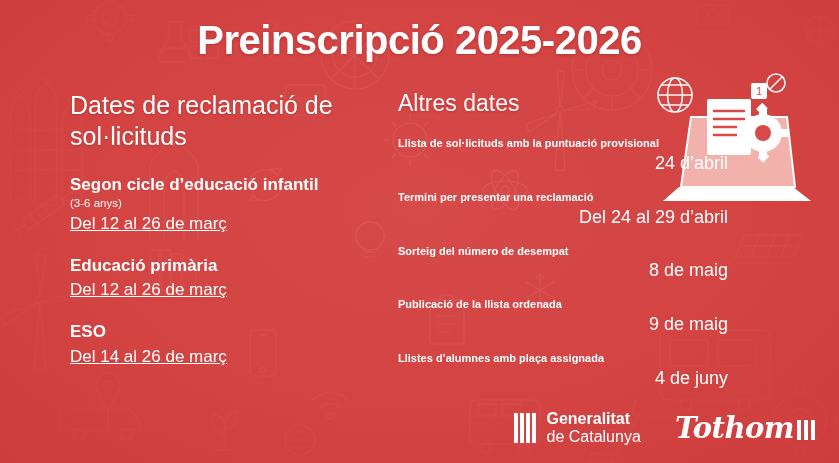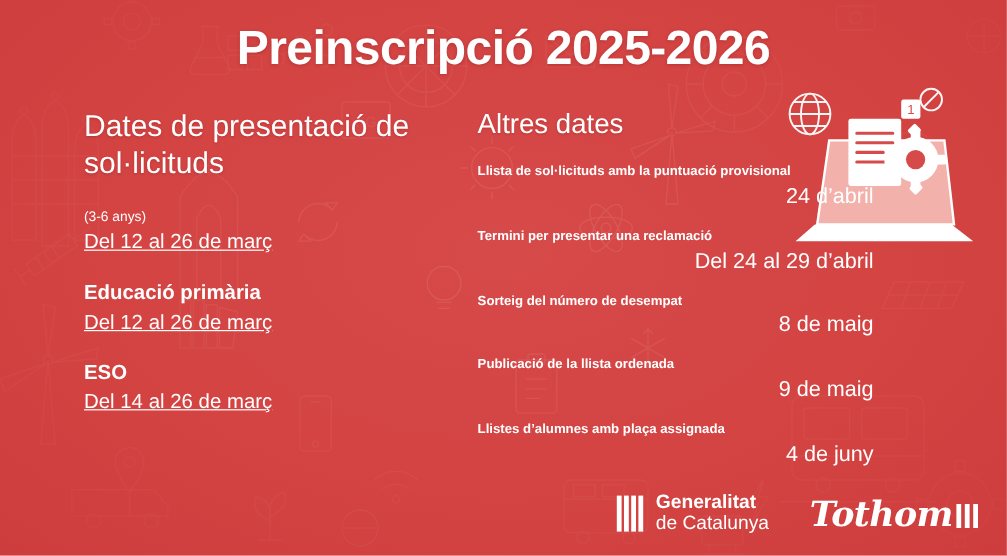--- a/index.html
+++ b/index.html
@@ -433,23 +433,24 @@
         <text x="108" y="40" font-size="11" fill="#d64a49" text-anchor="middle" font-family="Liberation Sans">1</text>
       </g>
     </svg>
   </div>
 
   <div id="content">
 
     <div id="title">Preinscripció 2025-2026</div>
 
     <div id="left-col">
-      <div id="left-heading">Dates de presentació de sol·licituds</div>
+      <div id="left-heading">Dates de reclamació de sol·licituds</div>
 
       <div class="left-block">
+        <div class="lb-title">Segon cicle d’educació infantil</div>
         <div class="lb-sub">(3-6 anys)</div>
         <div class="lb-dates">Del 12 al 26 de març</div>
       </div>
 
       <div class="left-block">
         <div class="lb-title">Educació primària</div>
         <div class="lb-dates">Del 12 al 26 de març</div>
       </div>
 
       <div class="left-block">

